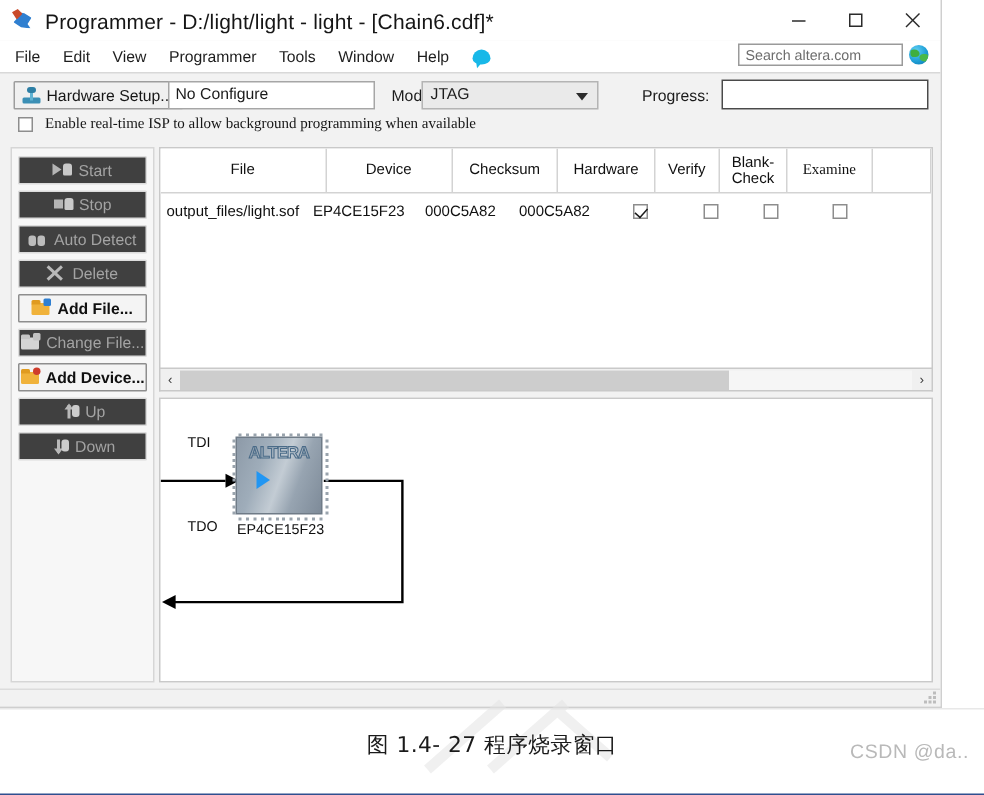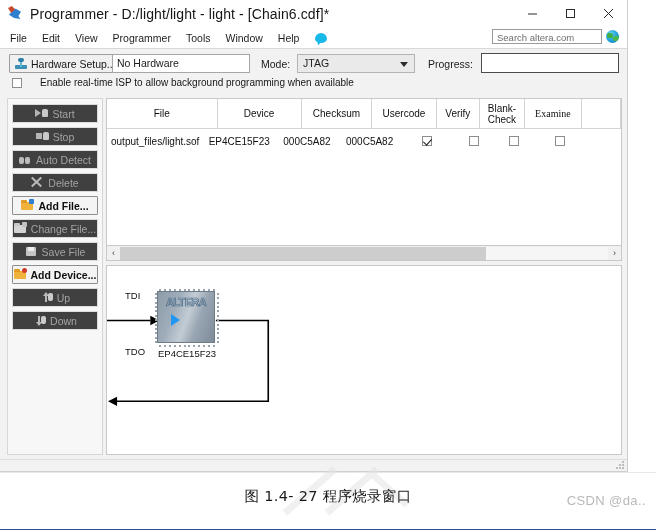--- a/index.html
+++ b/index.html
@@ -91,21 +91,21 @@
   .hw-icon .base{position:absolute;left:0;bottom:1px;width:12px;height:4px;background:#3b8fb5;border-radius:1px;}
   .hw-icon .stem{position:absolute;left:5px;top:3px;width:2px;height:6px;background:#5fb3d4;}
   .hw-icon .top{position:absolute;left:3px;top:0px;width:6px;height:4px;background:#2d7fa5;border-radius:2px;}
   .hw-field{
     position:absolute;left:112px;top:5px;width:138px;height:19px;
     background:#fff;border:1px solid #a6a6a6;box-sizing:border-box;
     font-size:10.5px;color:#1b1b1b;line-height:17px;padding-left:4px;white-space:nowrap;
   }
   .lbl-mode{position:absolute;left:261px;top:9px;font-size:10.5px;color:#1b1b1b;}
   .mode-select{
-    position:absolute;left:297px;top:5px;width:118px;height:19px;
+    position:absolute;left:281px;top:5px;width:118px;height:19px;
     background:#eaeaea;border:1px solid #b4b4b4;box-sizing:border-box;
     font-size:10.5px;color:#1b1b1b;line-height:17px;padding-left:5px;
   }
   .mode-arrow{
     position:absolute;right:6px;top:7px;width:0;height:0;
     border-left:4px solid transparent;border-right:4px solid transparent;border-top:5px solid #2b2b2b;
   }
   .lbl-progress{position:absolute;left:428px;top:9px;font-size:10.5px;color:#1b1b1b;}
   .progress-bar{
     position:absolute;left:481px;top:4px;width:138px;height:20px;
@@ -113,21 +113,21 @@
   }
   .isp-row{position:absolute;left:12px;top:28px;display:flex;align-items:center;}
   .cbx{
     width:10px;height:10px;background:#fff;border:1px solid #8d8d8d;box-sizing:border-box;
     display:inline-block;flex:none;position:relative;
   }
   .cbx.checked:after{
     content:"";position:absolute;left:2px;top:0px;width:4px;height:7px;
     border:solid #1b1b1b;border-width:0 1.4px 1.4px 0;transform:rotate(42deg);
   }
-  .isp-label{margin-left:18px;font-size:10px;color:#161616;white-space:nowrap;}
+  .isp-label{margin-left:8px;font-size:10px;color:#161616;white-space:nowrap;font-family:Liberation Serif, serif;}
 
   
   .body-area{position:absolute;left:0;top:94px;right:0;bottom:12px;background:#f2f2f2;}
 
   
   .sidebar{
     position:absolute;left:7px;top:4px;width:96px;bottom:4px;
     background:#f7f7f7;border:1px solid #d6d6d6;box-sizing:border-box;
     padding:5px 4px;
   }
@@ -304,21 +304,21 @@
 
   <div class="toolstrip">
     <div class="hw-btn">
       <span class="hw-icon">
         <i class="base"></i>
           <i class="stem"></i>
           <i class="top"></i>
       </span>
       <span>Hardware Setup...</span>
     </div>
-    <div class="hw-field">No Hardware</div>
+    <div class="hw-field">No Configure</div>
 
     <div class="lbl-mode">Mode:</div>
     <div class="mode-select">
       <span>JTAG</span>
       <span class="mode-arrow"></span>
     </div>
 
     <div class="lbl-progress">Progress:</div>
     <div class="progress-bar"></div>
 
@@ -375,27 +375,20 @@
 
       <div class="side-btn disabled">
         <span class="ic ic-folder gray2">
             <i class="fb"></i>
             <i class="ft"></i>
             <i class="dot"></i>
           </span>
         <span>Change File...</span>
       </div>
 
-      <div class="side-btn disabled">
-        <span class="ic ic-save">
-            <i class="d"></i>
-            <i class="d2"></i>
-          </span>
-        <span>Save File</span>
-      </div>
 
       <div class="side-btn enabled">
         <span class="ic ic-folder red">
             <i class="fb"></i>
             <i class="ft"></i>
             <i class="dot"></i>
           </span>
         <span>Add Device...</span>
       </div>
 
@@ -418,21 +411,21 @@
       </div>
     </div>
 
     <div class="right-col">
 
       <div class="panel-top">
         <div class="grid-head">
           <div class="gh col-file">File</div>
           <div class="gh col-device">Device</div>
           <div class="gh col-checksum">Checksum</div>
-          <div class="gh col-usercode">Usercode</div>
+          <div class="gh col-usercode">Hardware</div>
           <div class="gh col-verify">Verify</div>
           <div class="gh col-blank">
             <span>
               <span>Blank-</span><br>
               <span>Check</span>
             </span>
           </div>
           <div class="gh col-examine">Examine</div>
           <div class="gh col-last"></div>
         </div>

